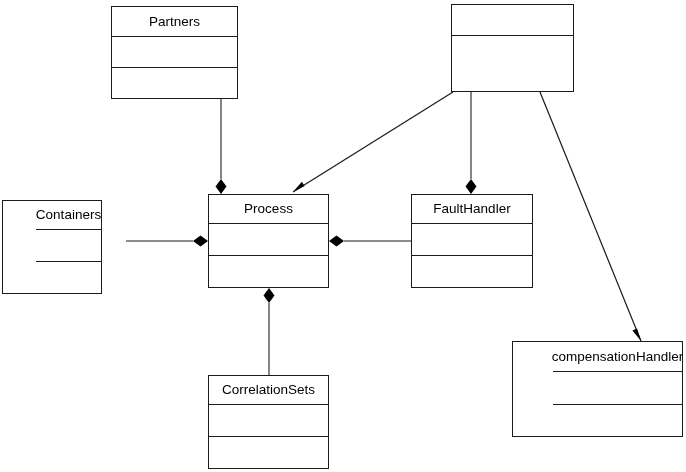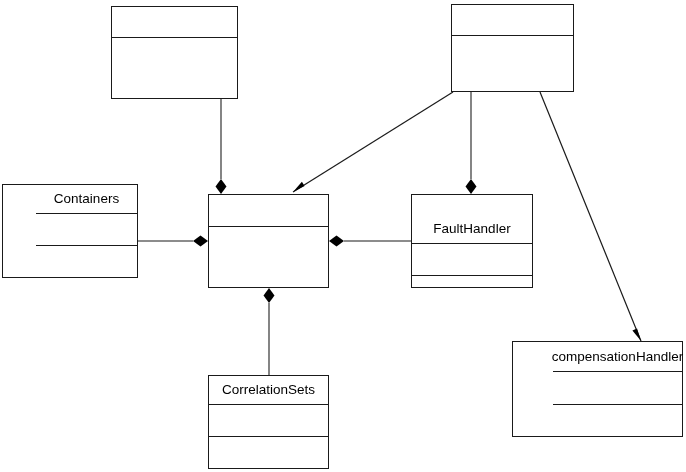--- a/index.html
+++ b/index.html
@@ -83,38 +83,40 @@
         <polygon points="293.00,192.00 301.90,181.72 304.55,185.96" fill="#000000"></polygon>
       </g>
       <g>
         <line x1="540" y1="92" x2="641" y2="341" stroke="#1a1a1a" stroke-width="1.2"></line>
         <polygon points="641.00,341.00 632.41,330.46 637.04,328.58" fill="#000000"></polygon>
       </g>
     </svg>
 
   <div id="class-layer">
       <div class="uml-class" style="left: 111px; top: 6px; width: 127px; height: 93px; border-color: rgb(26, 26, 26);">
+        <div class="uml-name" style="height: 30px; border-bottom-color: rgb(26, 26, 26); color: rgb(0, 0, 0);">Partners</div>
         <div class="uml-attrs" style="height: 31px; border-bottom-color: rgb(26, 26, 26);"></div>
         <div class="uml-ops"></div>
       </div>
       <div class="uml-class" style="left: 451px; top: 4px; width: 123px; height: 88px; border-color: rgb(26, 26, 26);">
         <div class="uml-attrs" style="height: 31px; border-bottom-color: rgb(26, 26, 26);"></div>
         <div class="uml-ops"></div>
       </div>
-      <div class="uml-class" style="left: 2px; top: 184px; width: 136px; height: 94px; border-color: rgb(26, 26, 26); padding-left: 33px;">
+      <div class="uml-class" style="left: 2px; top: 200px; width: 100px; height: 94px; border-color: rgb(26, 26, 26); padding-left: 33px;">
         <div class="uml-name" style="height: 29px; border-bottom-color: rgb(26, 26, 26); color: rgb(0, 0, 0);">Containers</div>
         <div class="uml-attrs" style="height: 32px; border-bottom-color: rgb(26, 26, 26);"></div>
         <div class="uml-ops"></div>
       </div>
       <div class="uml-class" style="left: 208px; top: 194px; width: 121px; height: 94px; border-color: rgb(26, 26, 26);">
+        <div class="uml-name" style="height: 29px; border-bottom-color: rgb(26, 26, 26); color: rgb(0, 0, 0);">Process</div>
         <div class="uml-attrs" style="height: 32px; border-bottom-color: rgb(26, 26, 26);"></div>
         <div class="uml-ops"></div>
       </div>
       <div class="uml-class" style="left: 411px; top: 194px; width: 122px; height: 94px; border-color: rgb(26, 26, 26);">
-        <div class="uml-name" style="height: 29px; border-bottom-color: rgb(26, 26, 26); color: rgb(0, 0, 0); margin-top: 20px;">FaultHandler</div>
+        <div class="uml-name" style="height: 29px; border-bottom-color: rgb(26, 26, 26); color: rgb(0, 0, 0);">FaultHandler</div>
         <div class="uml-attrs" style="height: 32px; border-bottom-color: rgb(26, 26, 26);"></div>
         <div class="uml-ops"></div>
       </div>
       <div class="uml-class" style="left: 208px; top: 375px; width: 121px; height: 94px; border-color: rgb(26, 26, 26);">
         <div class="uml-name" style="height: 29px; border-bottom-color: rgb(26, 26, 26); color: rgb(0, 0, 0);">CorrelationSets</div>
         <div class="uml-attrs" style="height: 32px; border-bottom-color: rgb(26, 26, 26);"></div>
         <div class="uml-ops"></div>
       </div>
       <div class="uml-class" style="left: 512px; top: 341px; width: 171px; height: 96px; border-color: rgb(26, 26, 26); padding-left: 40px;">
         <div class="uml-name" style="height: 30px; border-bottom-color: rgb(26, 26, 26); color: rgb(0, 0, 0);">compensationHandler</div>

